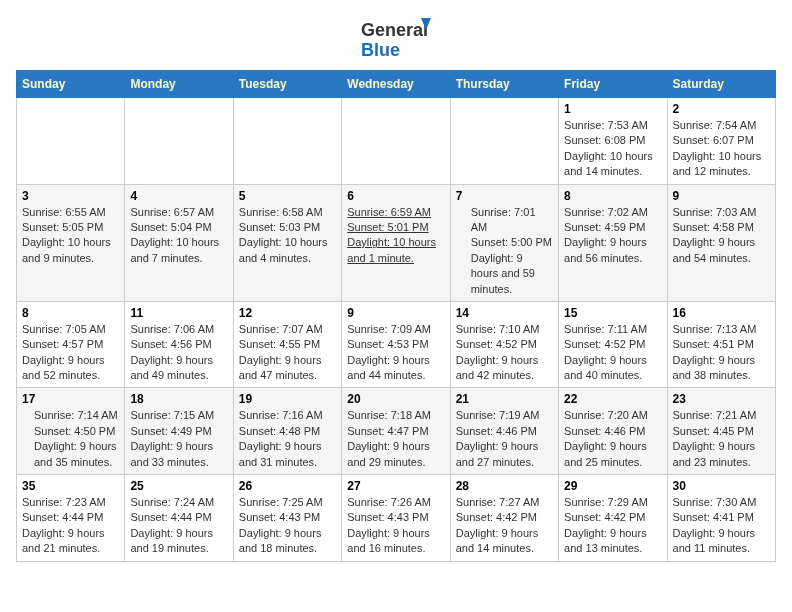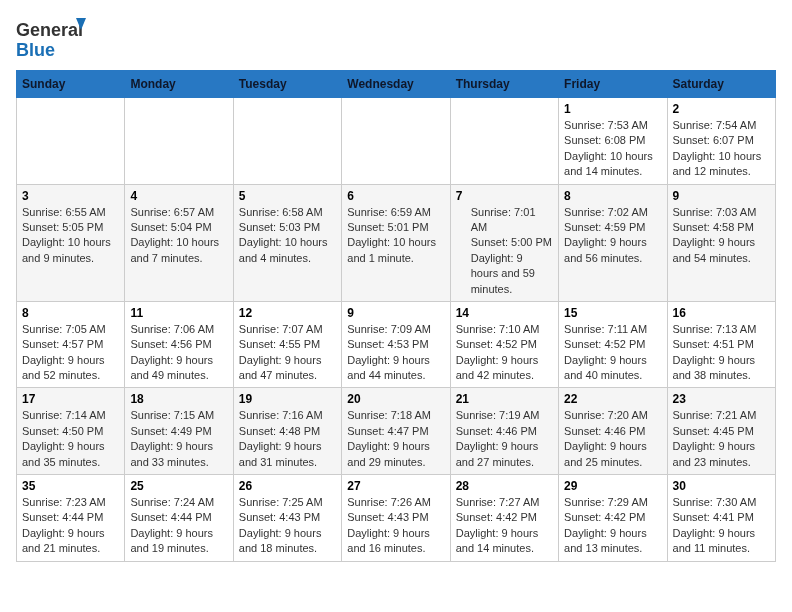--- a/index.html
+++ b/index.html
@@ -5,21 +5,21 @@
     * { box-sizing: border-box; margin: 0; padding: 0; }
     body {
       font-family: Arial, sans-serif;
       background: #fff;
       width: 792px;
       min-height: 612px;
       padding: 16px;
     }
     .header-area {
       display: flex;
-      justify-content: flex-start;
+      justify-content: center;
       align-items: flex-start;
       margin-bottom: 10px;
     }
     .logo {
       display: flex;
       align-items: center;
       gap: 4px;
     }
     .title-area {
       text-align: right;
@@ -33,21 +33,21 @@
       font-size: 15px;
       color: #555;
     }
     .calendar-table {
       width: 100%;
       border-collapse: collapse;
       font-size: 11px;
     }
     .calendar-table th {
       background-color: #2878c3;
-      color: #0f172a;
+      color: #fef9c3;
       text-align: left;
       padding: 6px 5px;
       font-size: 12px;
       font-weight: bold;
       border: 1px solid #2878c3;
     }
     .calendar-table td {
       border: 1px solid #ccc;
       vertical-align: top;
       padding: 4px 5px;
@@ -136,21 +136,21 @@
 Daylight: 10 hours and 7 minutes.</div>
         </td>
         <td>
           <span class="day-number">5</span>
           <div class="day-info" style="white-space: pre-line;">Sunrise: 6:58 AM
 Sunset: 5:03 PM
 Daylight: 10 hours and 4 minutes.</div>
         </td>
         <td>
           <span class="day-number">6</span>
-          <div class="day-info" style="white-space: pre-line;">Sunrise: 6:59 AM
+          <div class="day-info" style="white-space: pre-line; text-decoration: underline;">Sunrise: 6:59 AM
 Sunset: 5:01 PM
 Daylight: 10 hours and 1 minute.</div>
         </td>
         <td>
           <span class="day-number">7</span>
           <div class="day-info" style="white-space: pre-line; margin-left: 15px;">Sunrise: 7:01 AM
 Sunset: 5:00 PM
 Daylight: 9 hours and 59 minutes.</div>
         </td>
         <td>
@@ -206,21 +206,21 @@
         <td>
           <span class="day-number">16</span>
           <div class="day-info" style="white-space: pre-line;">Sunrise: 7:13 AM
 Sunset: 4:51 PM
 Daylight: 9 hours and 38 minutes.</div>
         </td>
       </tr>
       <tr>
         <td>
           <span class="day-number">17</span>
-          <div class="day-info" style="white-space: pre-line;">Sunrise: 7:14 AM
+          <div class="day-info" style="white-space: pre-line; margin-left: 12px;">Sunrise: 7:14 AM
 Sunset: 4:50 PM
 Daylight: 9 hours and 35 minutes.</div>
         </td>
         <td>
           <span class="day-number">18</span>
           <div class="day-info" style="white-space: pre-line;">Sunrise: 7:15 AM
 Sunset: 4:49 PM
 Daylight: 9 hours and 33 minutes.</div>
         </td>
         <td>

